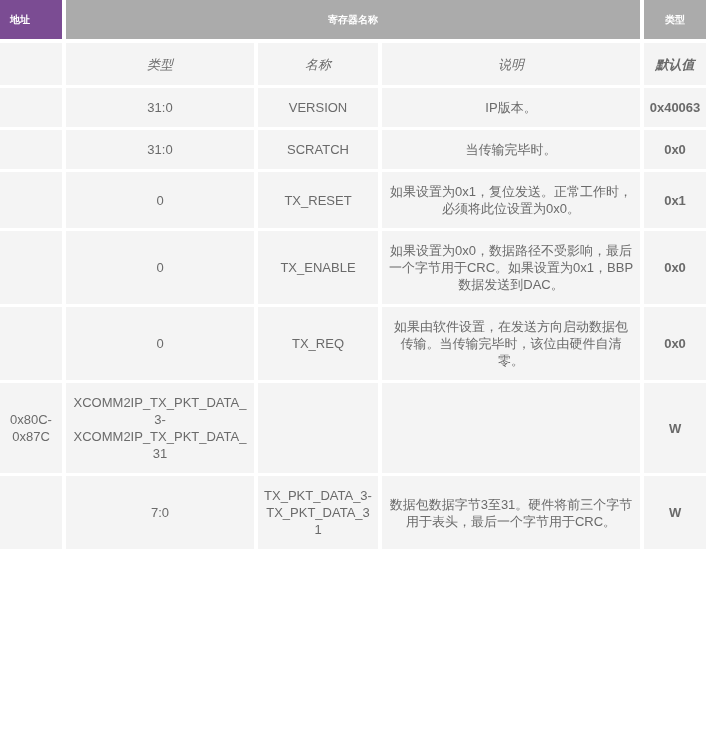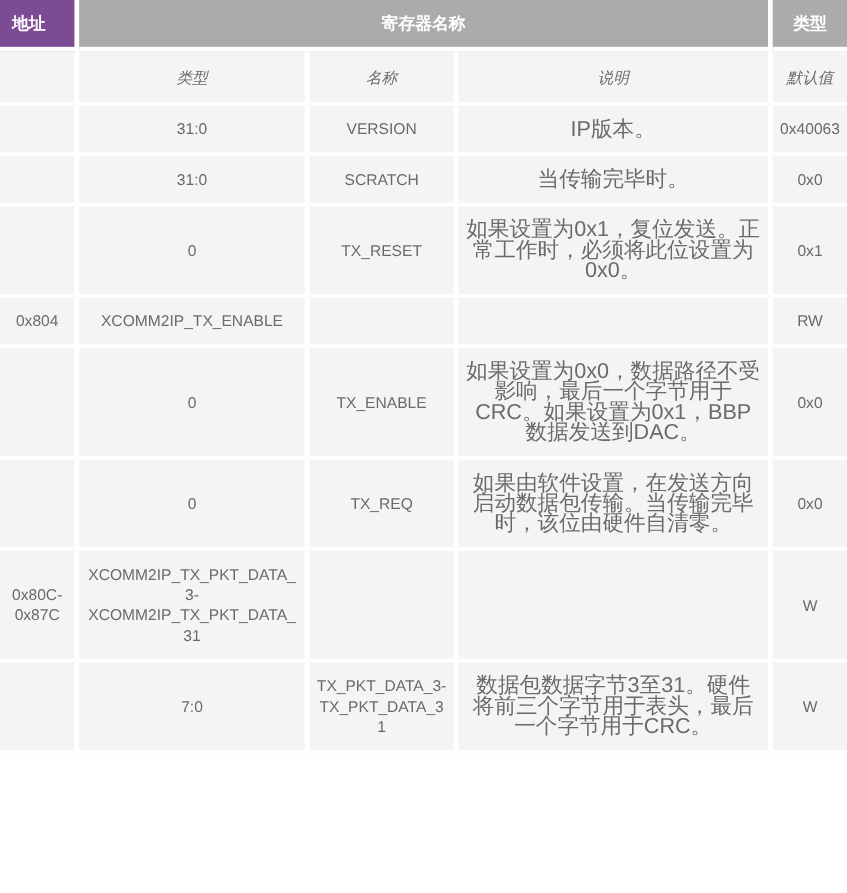--- a/index.html
+++ b/index.html
@@ -30,41 +30,41 @@
     border-bottom: 3px solid var(--divider);
     vertical-align: middle;
     text-align: center;
     color: var(--text-color);
     background: var(--cell-bg);
     font-size: 13px;
     line-height: 17px;
     padding: 11px 6px;
     overflow-wrap: break-word;
   }
-  th:last-child, td:last-child { border-right: none; }
+  th:last-child, td:last-child { border-right: none; font-weight: bold; }
   thead tr.main-header th {
     height: 43px;
     background: var(--header-gray);
     color: var(--header-text);
     font-weight: bold;
-    font-size: 14px;
+    font-size: 10px;
     border-bottom: 4px solid var(--divider);
     padding: 8px;
   }
   thead tr.main-header th.addr-header {
     background: var(--header-purple);
     text-align: left;
     padding-left: 10px;
   }
   thead tr.sub-header td {
     height: 45px;
     font-style: italic;
     font-size: 13px;
   }
-  td[data-name="cell-description"] { font-size: 18px; }
+  td[data-name="cell-description"] { font-size: 13px; }
   td[data-name="cell-default-value"],
   td[data-name="cell-access-type"],
   td[data-name="cell-address"] { padding-left: 4px; padding-right: 4px; }
 </style>
 </head>
 <body>
 
 <table class="register-table" data-name="register-table">
   <colgroup>
     <col style="width:66px">
@@ -102,27 +102,20 @@
         <td data-name="cell-description">当传输完毕时。</td>
         <td data-name="cell-default-value">0x0</td>
       </tr>
       <tr data-name="field-row">
         <td data-name="cell-empty"></td>
         <td data-name="cell-bits">0</td>
         <td data-name="cell-field-name">TX_RESET</td>
         <td data-name="cell-description">如果设置为0x1，复位发送。正常工作时，必须将此位设置为0x0。</td>
         <td data-name="cell-default-value">0x1</td>
       </tr>
-      <tr data-name="register-row">
-        <td data-name="cell-address">0x804</td>
-        <td data-name="cell-register-name">XCOMM2IP_TX_ENABLE</td>
-        <td data-name="cell-empty"></td>
-        <td data-name="cell-empty"></td>
-        <td data-name="cell-access-type">RW</td>
-      </tr>
       <tr data-name="field-row">
         <td data-name="cell-empty"></td>
         <td data-name="cell-bits">0</td>
         <td data-name="cell-field-name">TX_ENABLE</td>
         <td data-name="cell-description">如果设置为0x0，数据路径不受影响，最后一个字节用于CRC。如果设置为0x1，BBP数据发送到DAC。</td>
         <td data-name="cell-default-value">0x0</td>
       </tr>
       <tr data-name="field-row">
         <td data-name="cell-empty"></td>
         <td data-name="cell-bits">0</td>

